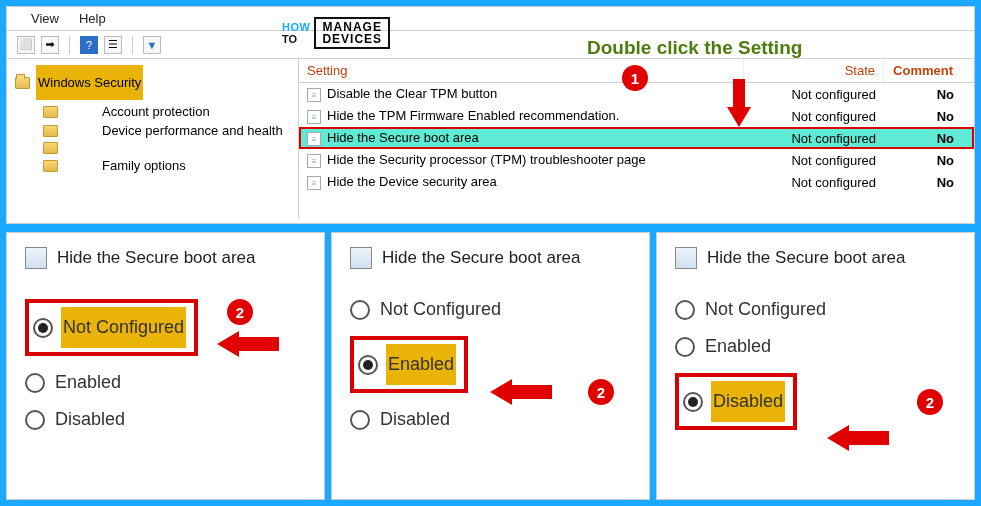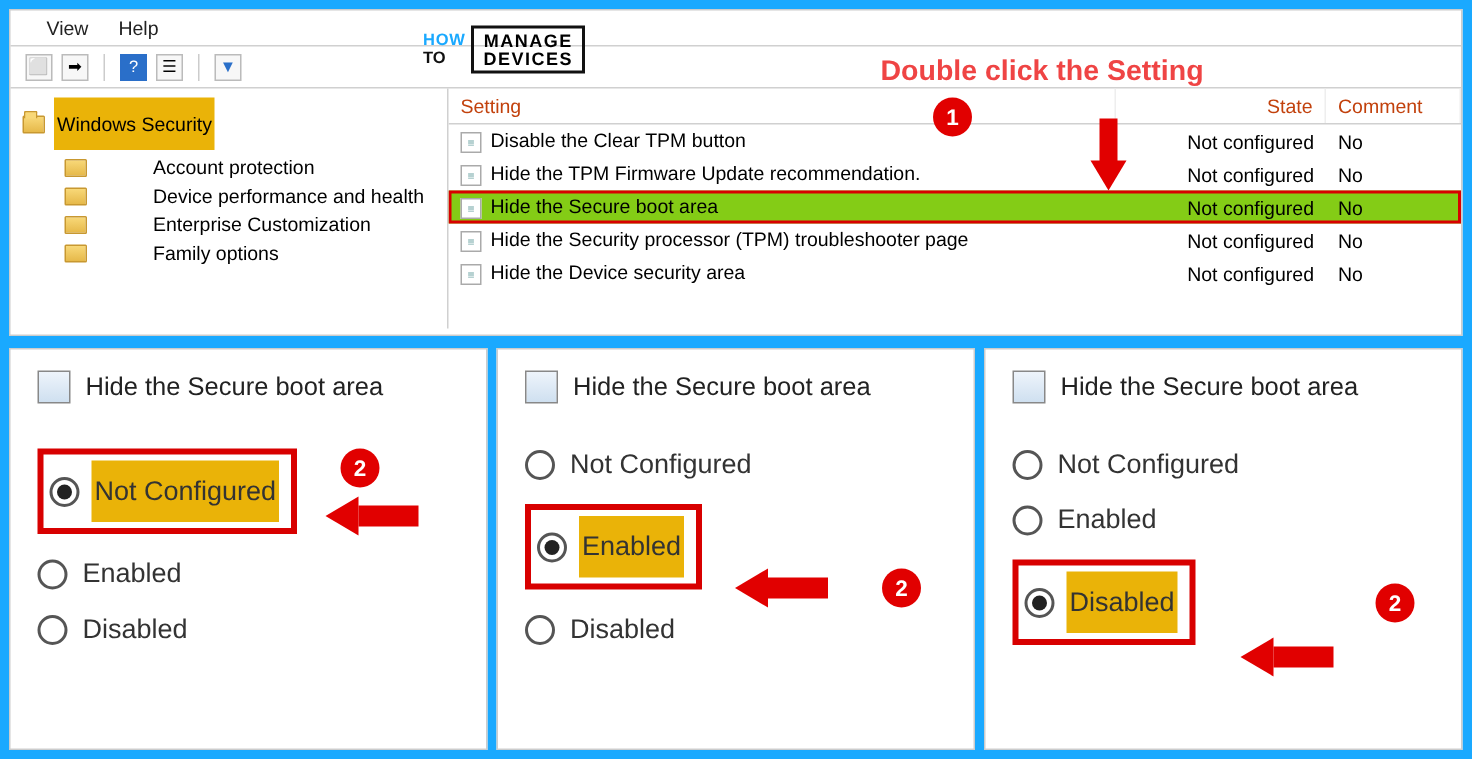--- a/index.html
+++ b/index.html
@@ -20,29 +20,29 @@
     .tree-row.child { padding-left: 36px; gap: 44px; }
     .folder-ico { width: 15px; height: 12px; background: linear-gradient(#f8d878, #e6b94a); border: 1px solid #c89830; border-radius: 1px; position: relative; flex-shrink: 0; }
     .folder-ico.open::before { content:''; position:absolute; top:-4px; left:0; width:7px; height:4px; background:#f8d878; border:1px solid #c89830; border-bottom:none; border-radius:1px 1px 0 0; }
     .hl-yellow { background: #eab308; padding: 10px 2px; }
     
     .list { flex: 1; overflow: hidden; }
     .list-header { display: flex; border-bottom: 1px solid #d0d0d0; font-weight: 400; color: #c2410c; }
     .list-header div { padding: 4px 8px; border-right: 1px solid #eee; }
     .col-setting { flex: 1; }
     .col-state { width: 140px; text-align: right; }
-    .col-comment { width: 90px; padding-right: 20px !important; }
+    .col-comment { width: 90px; text-align: right; padding-right: 20px !important; font-weight: bold; }
     .list-row { display: flex; align-items: center; height: 22px; }
     .list-row > div { padding: 2px 8px; }
     .file-ico { width: 14px; height: 14px; border: 1px solid #aaa; background: #fff; display: inline-flex; margin-right: 6px; align-items: center; justify-content: center; font-size: 8px; color: #7aa; flex-shrink:0; }
-    .list-row.highlight { background: #84cc16; position: relative; }
+    .list-row.highlight { background: #5eead4; position: relative; }
     .list-row.highlight::after { content:''; position:absolute; inset:0; border: 2px solid #d80000; pointer-events:none; }
     
     
-    .anno { position: absolute; color: #ef4444; font-weight: 700; pointer-events: none; }
+    .anno { position: absolute; color: #4d7c0f; font-weight: 700; pointer-events: none; }
     .badge { background: #e10000; color: #fff; width: 26px; height: 26px; border-radius: 50%; display: flex; align-items: center; justify-content: center; font-weight: 700; font-size: 15px; }
     .arrow-down { width: 0; height: 0; border-left: 12px solid transparent; border-right: 12px solid transparent; border-top: 20px solid #e10000; position: relative; }
     .arrow-down::before { content:''; position:absolute; top:-48px; left:-6px; width:12px; height:30px; background:#e10000; }
     .arrow-left { display:flex; align-items:center; }
     .arrow-left-head { width:0; height:0; border-top:13px solid transparent; border-bottom:13px solid transparent; border-right:22px solid #e10000; }
     .arrow-left-stem { width:40px; height:14px; background:#e10000; }
     
     
     .logo { position: absolute; top: 10px; left: 275px; display: flex; align-items: center; gap: 4px; font-family: Arial, sans-serif; }
     .logo .how { font-size: 11px; font-weight: 900; color: #1aa9ff; letter-spacing: 0.5px; }
@@ -99,41 +99,40 @@
       <div class="tree-row child">
           <span class="folder-ico"></span>
           <span>Account protection</span>
         </div>
       <div class="tree-row child">
           <span class="folder-ico"></span>
           <span>Device performance and health</span>
         </div>
       <div class="tree-row child">
           <span class="folder-ico"></span>
-          <span>Enterprise Customization</span>
         </div>
       <div class="tree-row child">
           <span class="folder-ico"></span>
           <span>Family options</span>
         </div>
     </div>
 
     <div class="list">
       <div class="list-header">
         <div class="col-setting">Setting</div>
         <div class="col-state">State</div>
         <div class="col-comment">Comment</div>
       </div>
       <div class="list-row">
         <div class="col-setting"><span class="file-ico">≡</span><span>Disable the Clear TPM button</span></div>
         <div class="col-state">Not configured</div>
         <div class="col-comment">No</div>
       </div>
       <div class="list-row">
-        <div class="col-setting"><span class="file-ico">≡</span><span>Hide the TPM Firmware Update recommendation.</span></div>
+        <div class="col-setting"><span class="file-ico">≡</span><span>Hide the TPM Firmware Enabled recommendation.</span></div>
         <div class="col-state">Not configured</div>
         <div class="col-comment">No</div>
       </div>
       <div class="list-row highlight">
         <div class="col-setting"><span class="file-ico">≡</span><span>Hide the Secure boot area</span></div>
         <div class="col-state">Not configured</div>
         <div class="col-comment">No</div>
       </div>
       <div class="list-row">
         <div class="col-setting"><span class="file-ico">≡</span><span>Hide the Security processor (TPM) troubleshooter page</span></div>

